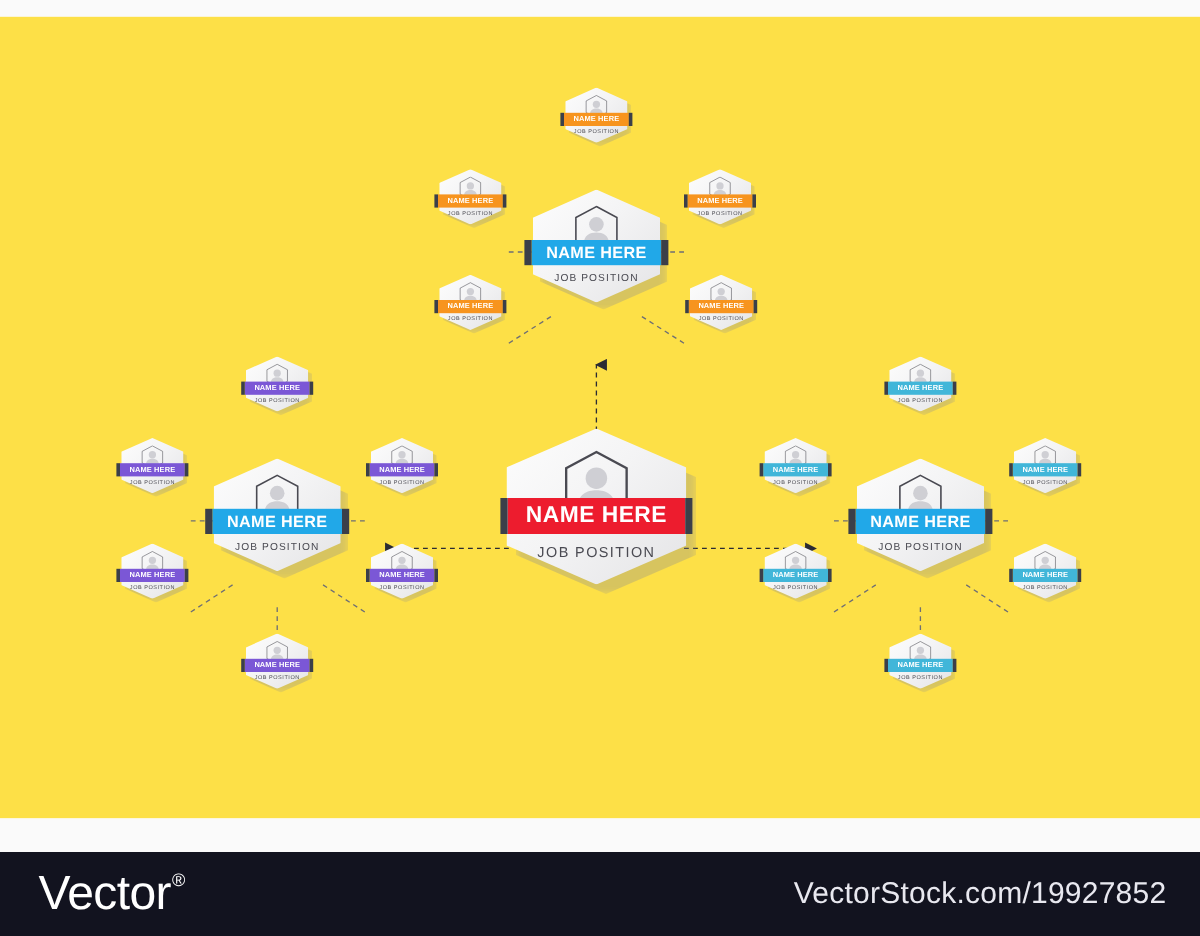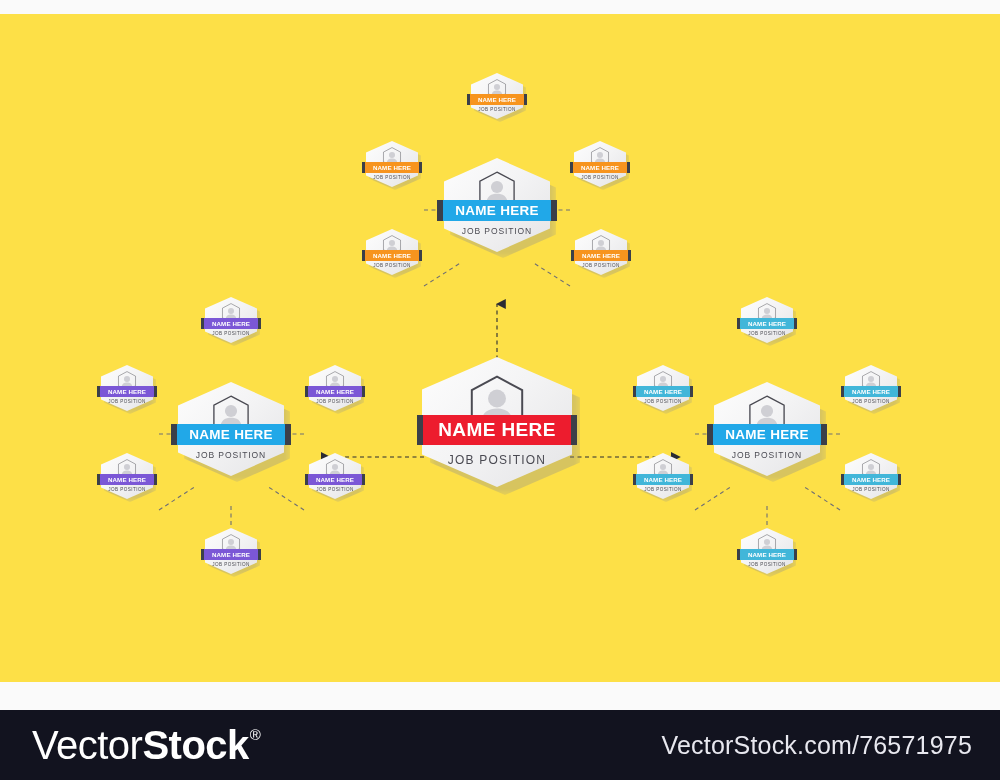--- a/index.html
+++ b/index.html
@@ -588,19 +588,18 @@
           <div class="jobpos">JOB POSITION</div>
         </div>
       </div>
   </div>
 
   <div class="mid-strip"></div>
 
   <div class="footer-bar">
     <div class="logo">
       <span class="thin">Vector</span>
-        <span class="bold">Stock</span>
         <span class="reg">®</span>
     </div>
-    <div class="footer-url">VectorStock.com/76571975</div>
+    <div class="footer-url">VectorStock.com/19927852</div>
   </div>
 
 </div>
 
 </body></html>

